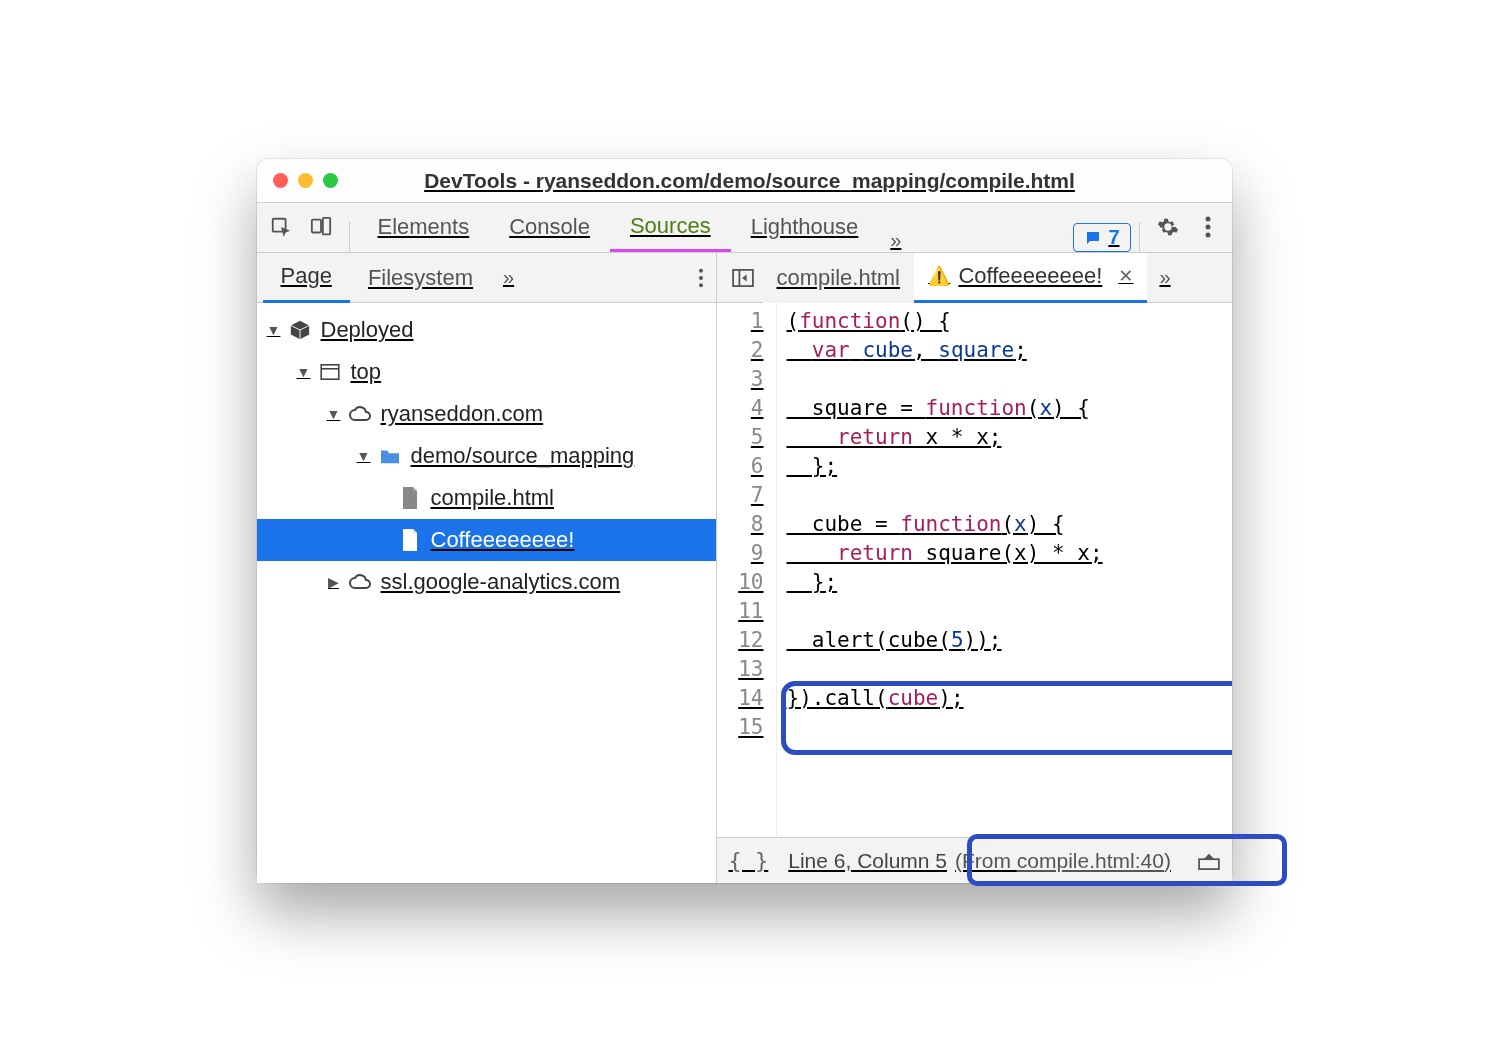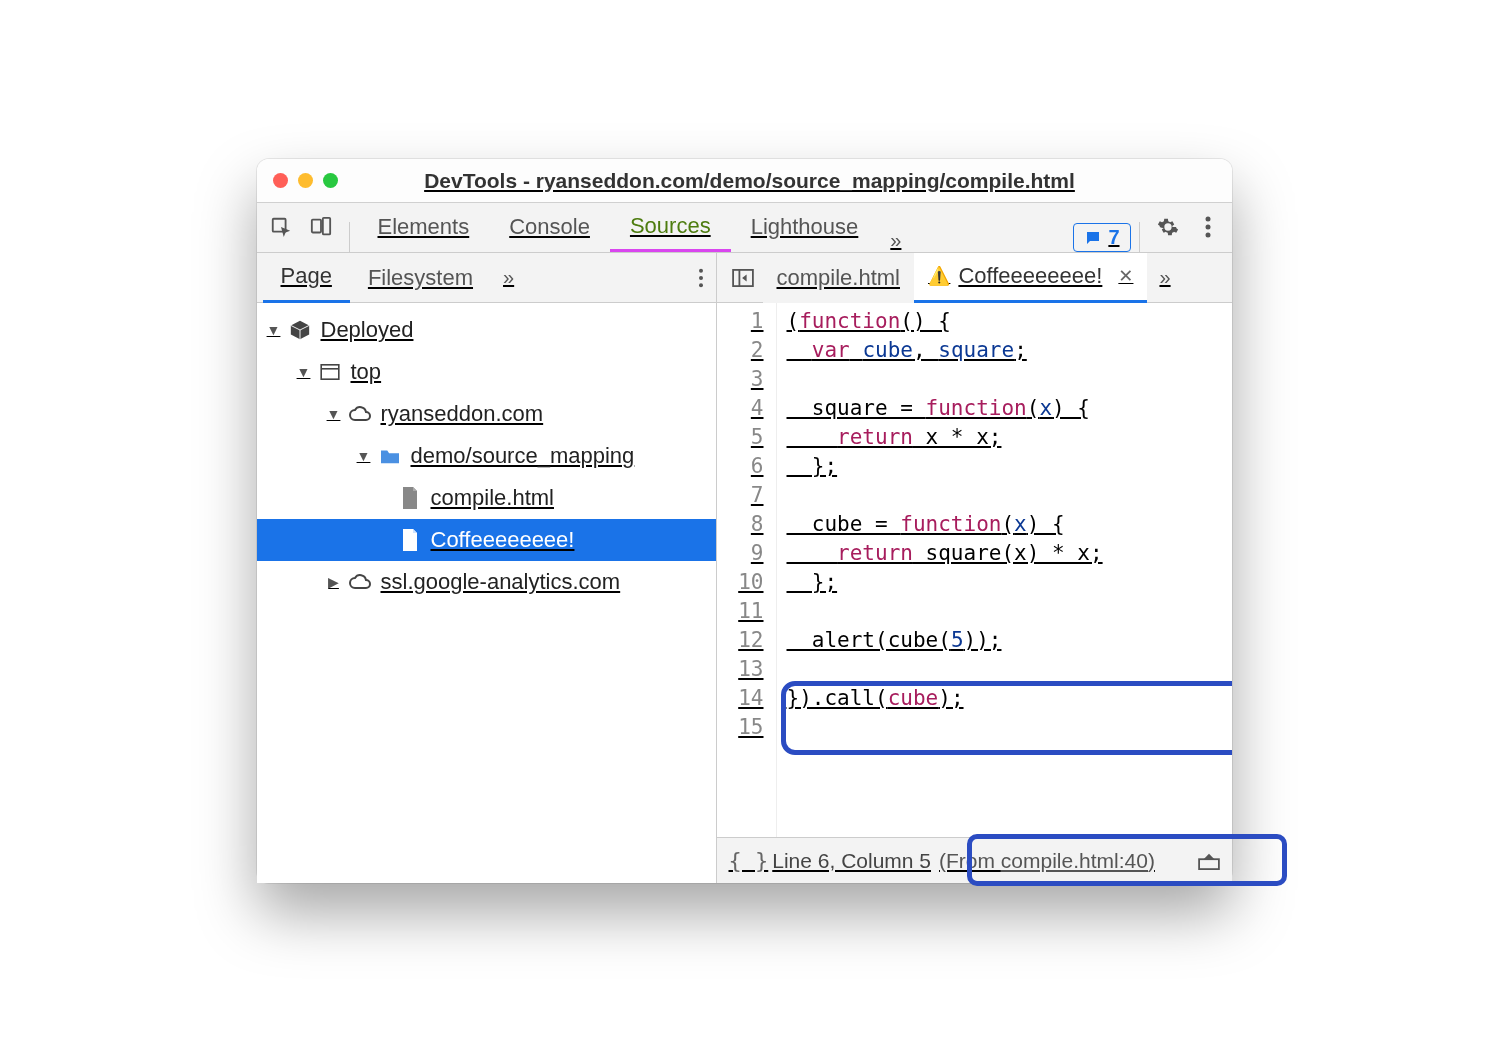--- a/index.html
+++ b/index.html
@@ -113,21 +113,21 @@
   height: 46px;
   border-top: 1px solid #ccc;
   background: #f3f3f3;
   display: flex;
   align-items: center;
   padding: 0 12px;
   font-size: 21px;
   color: #444;
   position: relative;
 }
-.status-text { margin-left: 4px; }
+.status-text { margin-left: 20px; }
 .status-from { text-decoration: underline; }
 .status-right { margin-left: auto; }
 
 svg { display: block; }
 .chevron { font-size: 20px; color: #555; padding: 0 12px; cursor: pointer; }
 .morev { font-size: 20px; color: #555; padding: 0 12px; cursor: pointer; }
 .closex { color: #666; font-size: 18px; margin-left: 8px; cursor: pointer; }
 </style>
 </head>
 <body>

